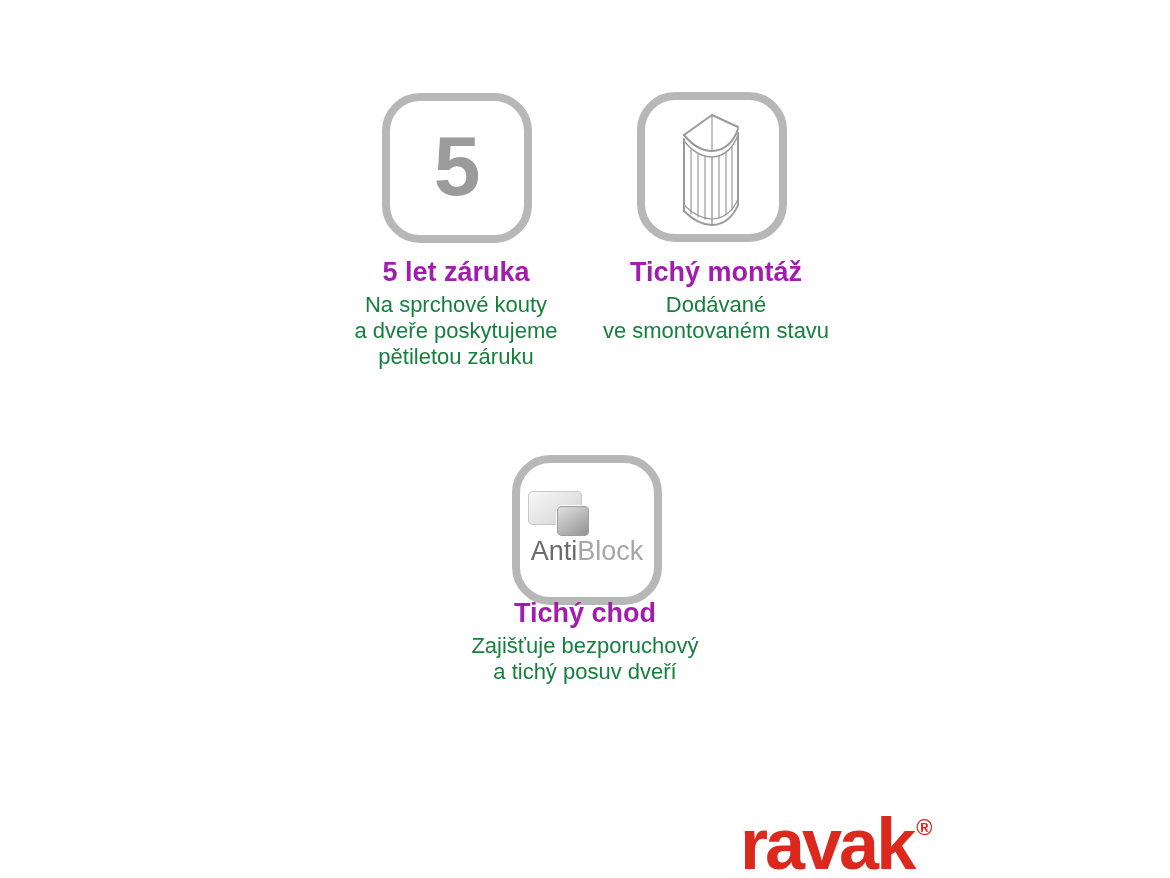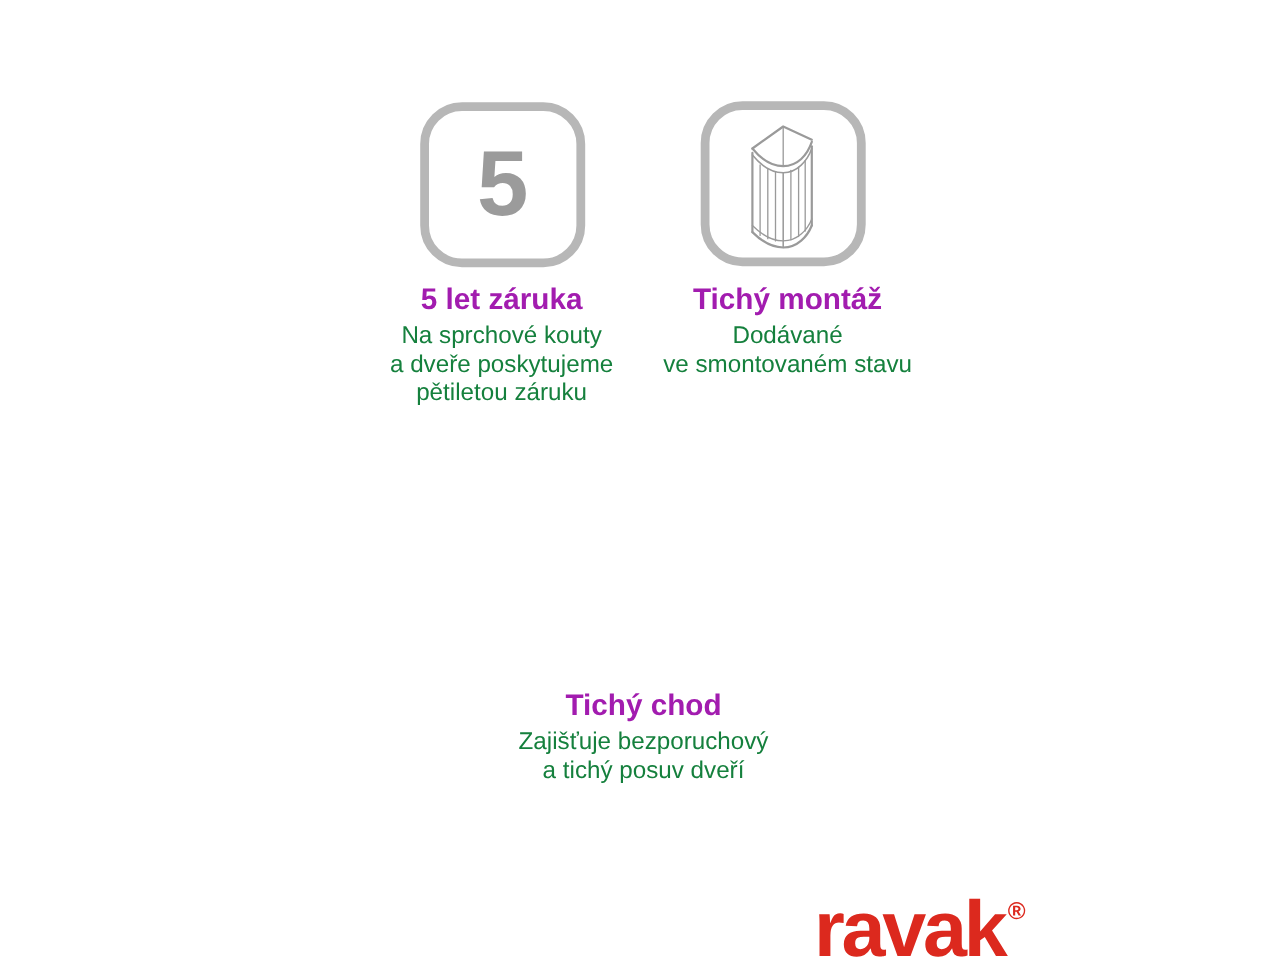--- a/index.html
+++ b/index.html
@@ -96,21 +96,30 @@
       <path d="M47,44 L47,107" stroke-width="1.2"></path>
       <path d="M53,38 L53,102" stroke-width="1.2"></path>
     </svg>
   </div>
   <div class="caption" style="left:716px;top:257px">
     <h3>Tichý montáž</h3>
     <div class="line">Dodávané</div>
     <div class="line">ve smontovaném stavu</div>
   </div>
 
-  <div class="caption" style="left:585px;top:626px">
+  <div class="badge" style="left:512px;top:455px">
+    <div class="ab-wrap">
+      <div class="pane pane-light"></div>
+      <div class="pane pane-dark"></div>
+      <div class="ab-text">
+        <span class="anti">Anti</span><span class="block">Block</span>
+      </div>
+    </div>
+  </div>
+  <div class="caption" style="left:585px;top:598px">
     <h3>Tichý chod</h3>
     <div class="line">Zajišťuje bezporuchový</div>
     <div class="line">a tichý posuv dveří</div>
   </div>
 
   <div class="logo"><span>ravak</span><span class="reg">®</span></div>
 
 </div>
 
 </body></html>

